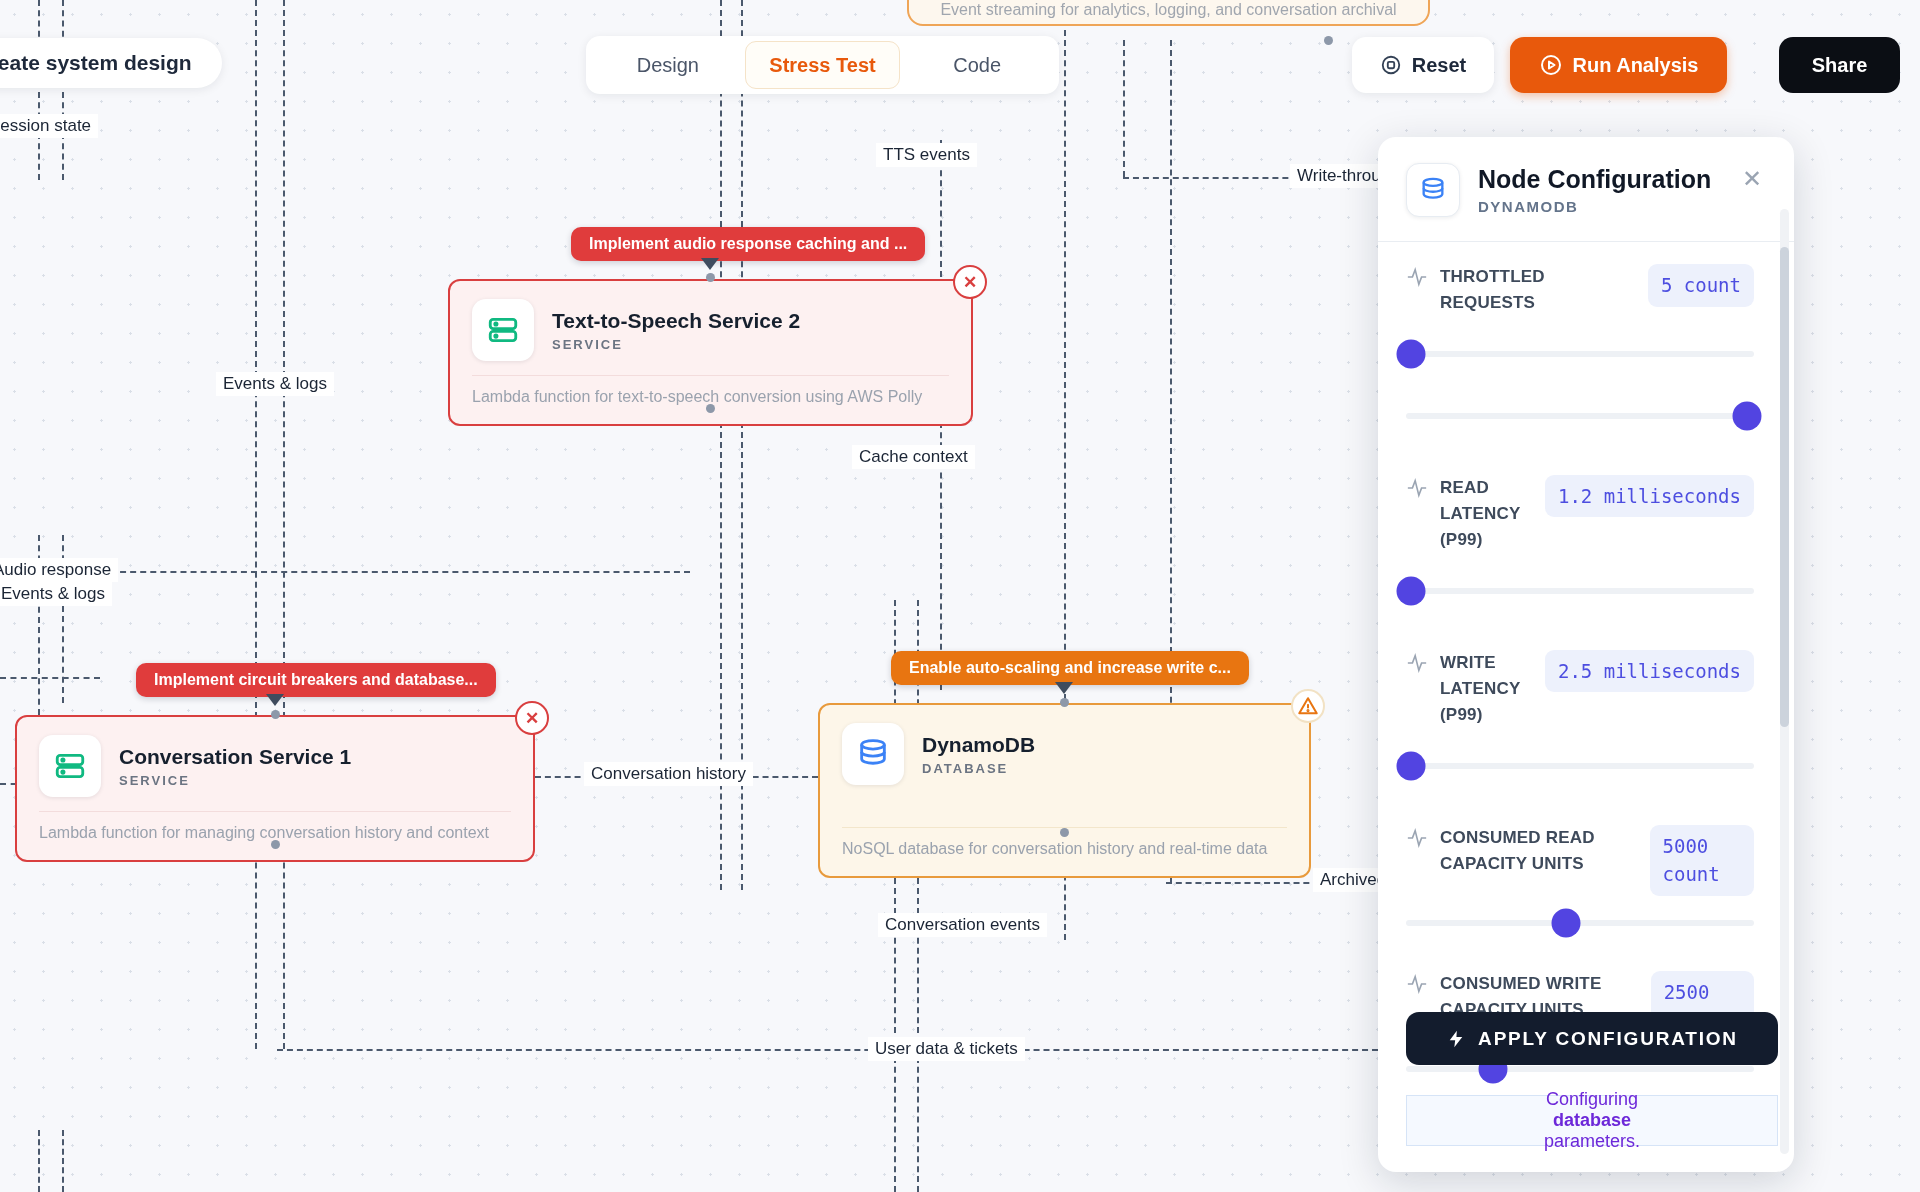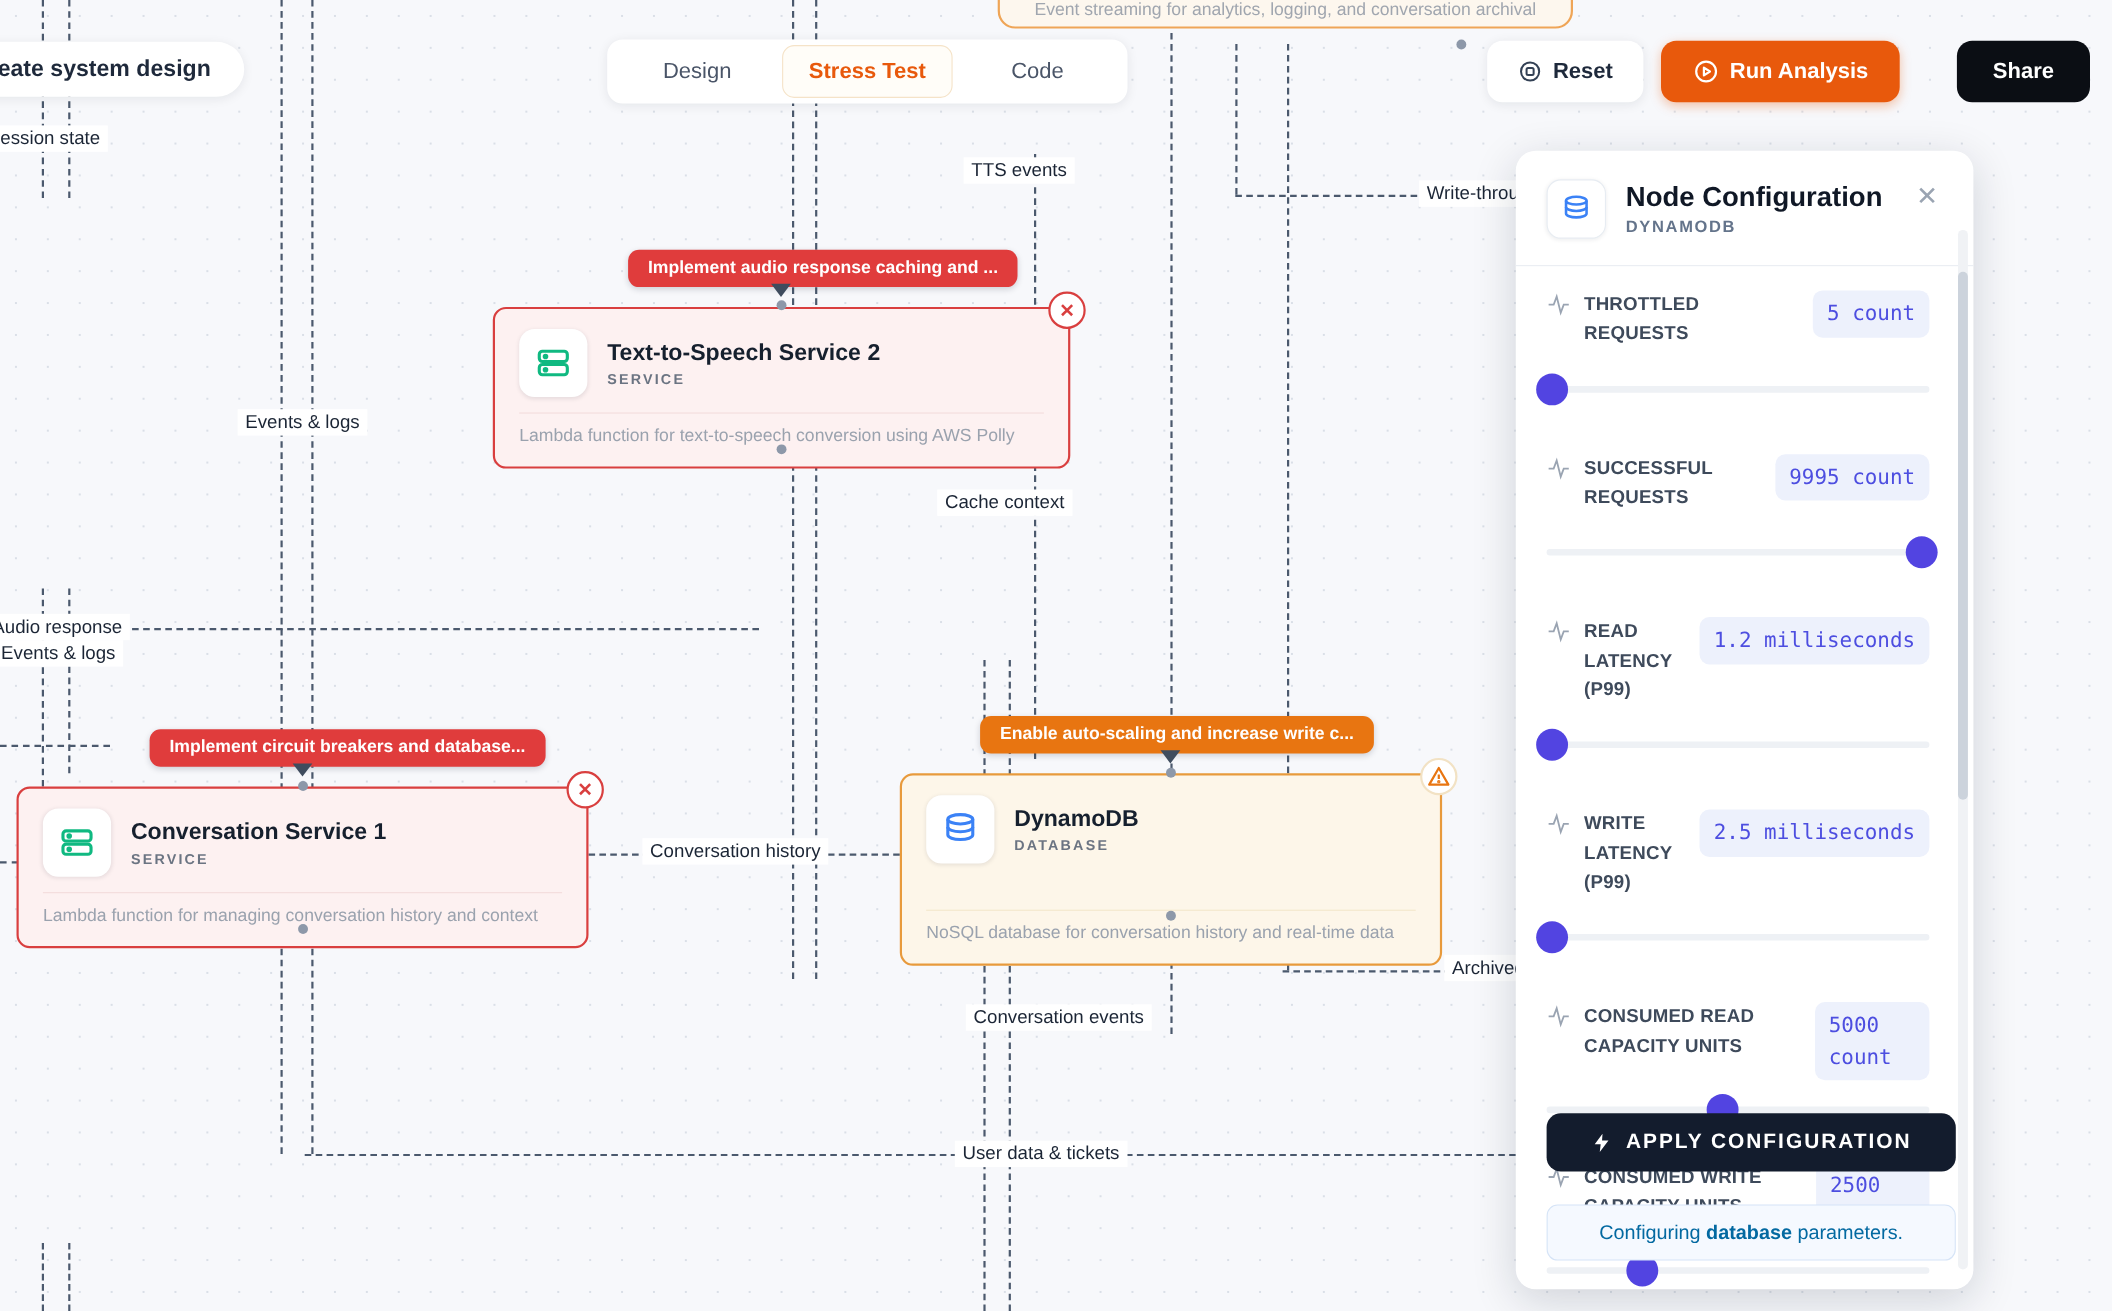--- a/index.html
+++ b/index.html
@@ -46,21 +46,21 @@
     font-size:16px; font-weight:600; padding:8px 18px; white-space:nowrap;
     box-shadow:0 2px 6px rgba(15,23,42,.18); }
   .pill.red { background:#e03c3c;margin-left:36px; }
   .pill.orange { background:#e87511; }
 
   
   .title-pill { position:absolute; left:-52px; top:38px; z-index:20; background:#fff;
     border-radius:26px; padding:13px 30px; font-size:21px; font-weight:600; color:#1e293b;
     box-shadow:0 2px 10px rgba(15,23,42,.08); white-space:nowrap; }
 
-  .tabbar { position:absolute; left:552px; top:36px; width:473px; height:58px; z-index:20;
+  .tabbar { position:absolute; left:586px; top:36px; width:473px; height:58px; z-index:20;
     background:#fff; border-radius:14px; box-shadow:0 2px 10px rgba(15,23,42,.08);
     display:flex; align-items:center; padding:5px; }
   .tab { flex:1; height:100%; display:flex; align-items:center; justify-content:center;
     font-size:20px; font-weight:500; color:#4a5568; border-radius:11px; cursor:pointer; }
   .tab.active { color:#e8590c; font-weight:700; background:#fffdf8; border:1.5px solid #f5e3c8; }
 
   .tooltip { position:absolute; left:907px; top:-6px; width:523px; height:32px; z-index:12;
     background:#fdf7ee; border:2px solid #efa557; border-radius:0 0 16px 16px;
     display:flex; align-items:center; justify-content:center;
     font-size:16px; color:#a0a6af; }
@@ -102,22 +102,22 @@
   .slider { position:relative; height:6px; border-radius:3px; background:#eef1f5; margin-top:34px; }
   .param.wrap .slider { margin-top:24px; }
   .thumb { position:absolute; top:50%; width:29px; height:29px; border-radius:50%;
     background:#5244e1; transform:translate(-50%,-50%); cursor:pointer; }
 
   .panel-footer { position:absolute; left:28px; right:16px; top:875px; }
   .apply-btn { height:53px; background:#131c2d; border-radius:13px; color:#fff;
     display:flex; align-items:center; justify-content:center; gap:12px;
     font-size:19px; font-weight:700; letter-spacing:1.8px; cursor:pointer; }
   .status-box { margin-top:30px; height:51px; background:#f5f9ff; border:1.5px solid #d6e4f7;
-    border-radius:10px; display:flex; align-items:center; justify-content:center;
-    font-size:18px; color:#0369a1; }
+    border-radius:0; display:flex; align-items:center; justify-content:center;
+    font-size:18px; color:#6d28d9;flex-direction:column; }
   .status-box b { margin:0 5px; font-weight:700; }
 
   .scrollbar-track { position:absolute; right:5px; top:72px; width:9px; height:945px;
     background:#f0f2f5; border-radius:5px; }
   .scrollbar-thumb { position:absolute; right:0; top:38px; width:9px; height:480px;
     background:#ccd3dc; border-radius:5px; cursor:pointer; }
 </style>
 </head>
 <body>
 
@@ -296,29 +296,20 @@
           <span>THROTTLED REQUESTS</span>
           </div>
         <div class="chip"><span>5</span> <span>count</span></div>
       </div>
       <div class="slider">
           <div class="thumb" style="left: 1.5%;"></div>
         </div>
     </div>
 
     <div class="param">
-      <div class="p-row">
-        <div class="p-label">
-            <svg width="22" height="22" viewBox="0 0 24 24" fill="none" stroke="#9aa4b2" stroke-width="1.8">
-              <path d="M2 12 h5 l3 -8 l4 16 l3 -8 h5"></path>
-            </svg>
-          <span>SUCCESSFUL REQUESTS</span>
-          </div>
-        <div class="chip"><span>9995</span> <span>count</span></div>
-      </div>
       <div class="slider">
           <div class="thumb" style="left: 98%;"></div>
         </div>
     </div>
 
     <div class="param">
       <div class="p-row">
         <div class="p-label">
             <svg width="22" height="22" viewBox="0 0 24 24" fill="none" stroke="#9aa4b2" stroke-width="1.8">
               <path d="M2 12 h5 l3 -8 l4 16 l3 -8 h5"></path>

